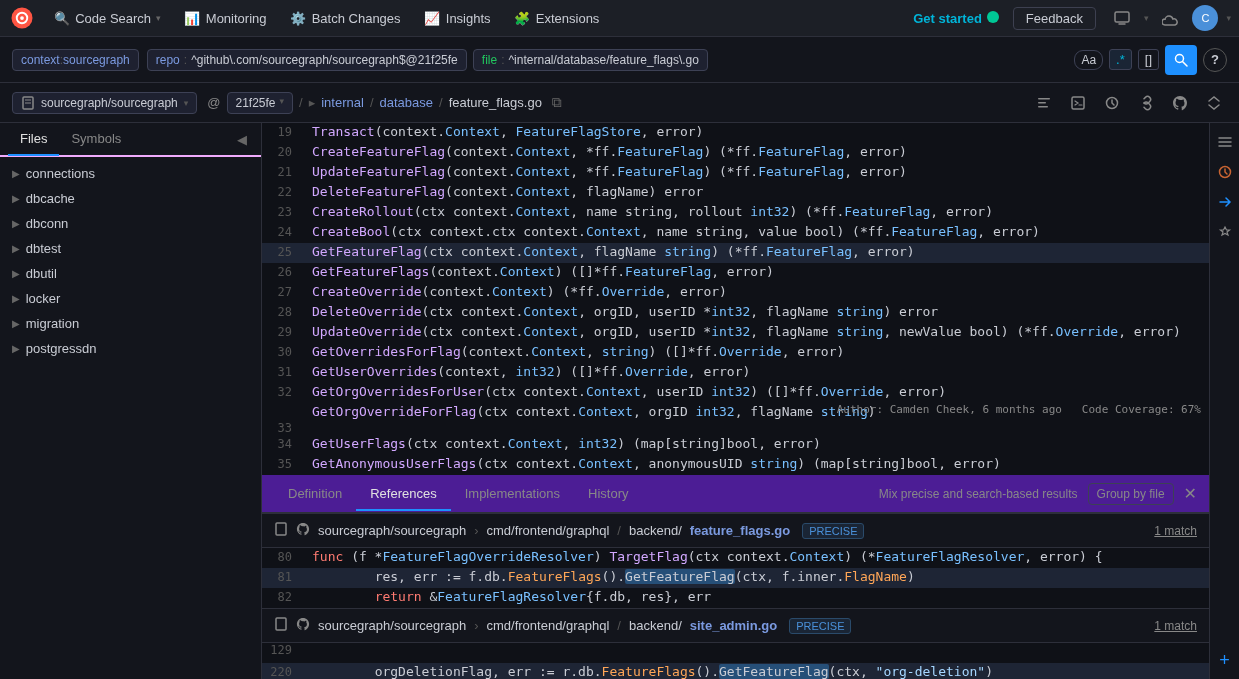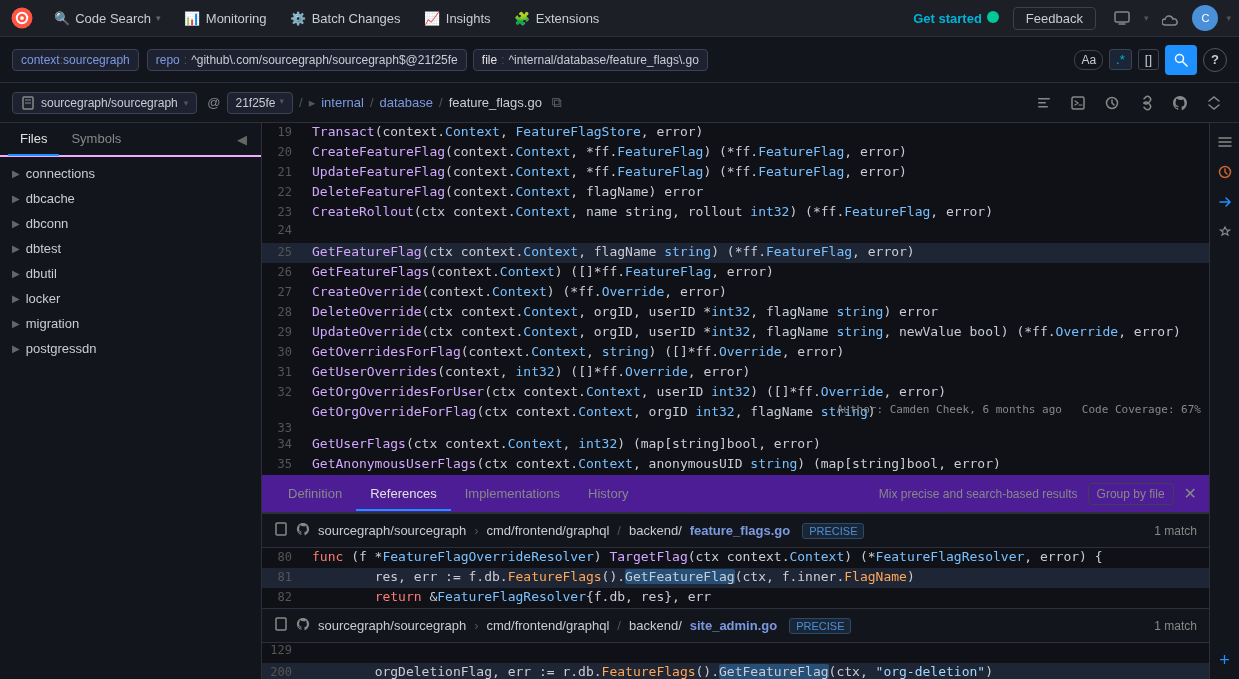--- a/index.html
+++ b/index.html
@@ -45,21 +45,21 @@
       background: #1e2130; border: 1px solid #3d4155;
       border-radius: 4px; padding: 3px 8px; font-size: 12px; color: #c9ccd4;
       display: flex; align-items: center; gap: 4px; cursor: pointer;
     }
     .repo-badge .repo-key { color: #7b9ae0; }
     .file-badge {
       background: #1e2130; border: 1px solid #3d4155;
       border-radius: 4px; padding: 3px 8px; font-size: 12px; color: #c9ccd4;
       display: flex; align-items: center; gap: 4px; cursor: pointer;
     }
-    .file-badge .file-key { color: #e5e5e5; }
+    .file-badge .file-key { color: #22c55e; }
     .search-right { display: flex; align-items: center; gap: 6px; margin-left: auto; }
     .case-btn { color: #c9ccd4; font-size: 12px; cursor: pointer; padding: 2px 6px; border-radius: 9px; border: 1px solid #3d4155; background: transparent; }
     .regex-btn { color: #00b4d8; font-size: 13px; cursor: pointer; padding: 2px 6px; border-radius: 3px; border: 1px solid #3d4155; background: #1a2535; }
     .bracket-btn { color: #c9ccd4; font-size: 13px; cursor: pointer; padding: 2px 6px; border-radius: 3px; border: 1px solid #3d4155; background: transparent; }
     .search-btn {
       width: 32px; height: 30px; background: #1e90ff; border: none; border-radius: 4px;
       display: flex; align-items: center; justify-content: center; cursor: pointer; color: #fff;
     }
     .help-btn { width: 24px; height: 24px; border-radius: 50%; border: 1px solid #555; display: flex; align-items: center; justify-content: center; color: #c9ccd4; cursor: pointer; font-size: 13px; font-weight: bold; }
 
@@ -144,21 +144,21 @@
     }
     .file-icon { color: #888; font-size: 14px; }
     .file-repo-link { color: #c9ccd4; font-size: 13px; cursor: pointer; }
     .file-arrow { color: #555; }
     .file-path-part { color: #c9ccd4; font-size: 13px; }
     .file-name-link { color: #7b9ae0; font-size: 13px; cursor: pointer; font-weight: 600; }
     .precise-badge {
       background: #1a2535; border: 1px solid #2a4a6a; color: #4a90d9;
       padding: 1px 6px; border-radius: 3px; font-size: 11px; margin-left: 4px;
     }
-    .match-count { margin-left: auto; color: #888; font-size: 12px; }
+    .match-count { margin-left: auto; color: #888; font-size: 12px; text-decoration: underline; }
 
     .code-lines { font-family: 'SFMono-Regular', Consolas, monospace; font-size: 13px; }
     .code-line { display: flex; align-items: baseline; min-height: 20px; }
     .code-line.highlighted { background: #1e2535; }
     .line-num {
       width: 42px; min-width: 42px; text-align: right;
       padding-right: 12px; color: #555; font-size: 12px;
       user-select: none;
     }
     .line-content { flex: 1; padding: 1px 8px; white-space: pre; color: #c9ccd4; }
@@ -420,20 +420,21 @@
         <div class="code-line">
           <span class="line-num">22</span>
           <span class="line-content"><span class="fn-name">DeleteFeatureFlag</span><span>(context.</span><span class="type">Context</span><span>, flagName) error</span></span>
         </div>
         <div class="code-line">
           <span class="line-num">23</span>
           <span class="line-content"><span class="fn-name">CreateRollout</span><span>(ctx context.</span><span class="type">Context</span><span>, name string, rollout </span><span class="type">int32</span><span>) (*ff.</span><span class="type">FeatureFlag</span><span>, error)</span></span>
         </div>
         <div class="code-line">
           <span class="line-num">24</span>
+          <span class="line-content"><span class="fn-name">CreateBool</span><span>(ctx context.ctx context.</span><span class="type">Context</span><span>, name string, value bool) (*ff.</span><span class="type">FeatureFlag</span><span>, error)</span></span>
         </div>
         <div class="code-line highlighted">
           <span class="line-num">25</span>
           <span class="line-content"><span class="fn-name">GetFeatureFlag</span><span>(ctx context.</span><span class="type">Context</span><span>, flagName </span><span class="type">string</span><span>) (*ff.</span><span class="type">FeatureFlag</span><span>, error)</span></span>
         </div>
         <div class="code-line">
           <span class="line-num">26</span>
           <span class="line-content"><span class="fn-name">GetFeatureFlags</span><span>(context.</span><span class="type">Context</span><span>) ([]*ff.</span><span class="type">FeatureFlag</span><span>, error)</span></span>
         </div>
         <div class="code-line">
@@ -552,21 +553,21 @@
             <span class="file-name-link">site_admin.go</span>
           <span class="precise-badge">PRECISE</span>
           <span class="match-count">1 match</span>
         </div>
         <div class="code-lines">
           <div class="code-line">
             <span class="line-num">129</span>
             <span class="line-content"></span>
           </div>
           <div class="code-line highlighted">
-            <span class="line-num">200</span>
+            <span class="line-num">220</span>
             <span class="line-content">	orgDeletionFlag, err := r.db.<span class="field">FeatureFlags</span>().<span class="hl-match">GetFeatureFlag</span>(ctx, <span class="str">"org-deletion"</span>)</span>
           </div>
 
         </div>
       </div>
 
     </div>
 
     <div class="right-strip">
       <div class="rs-btn">

